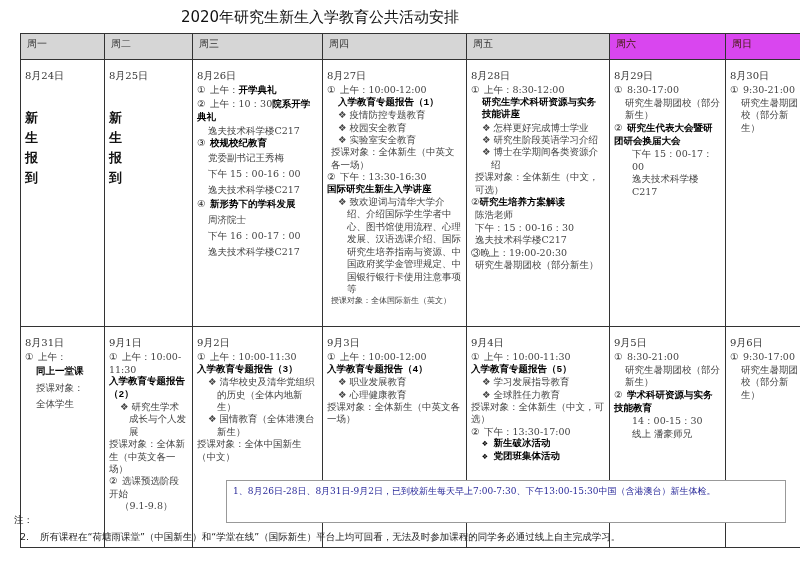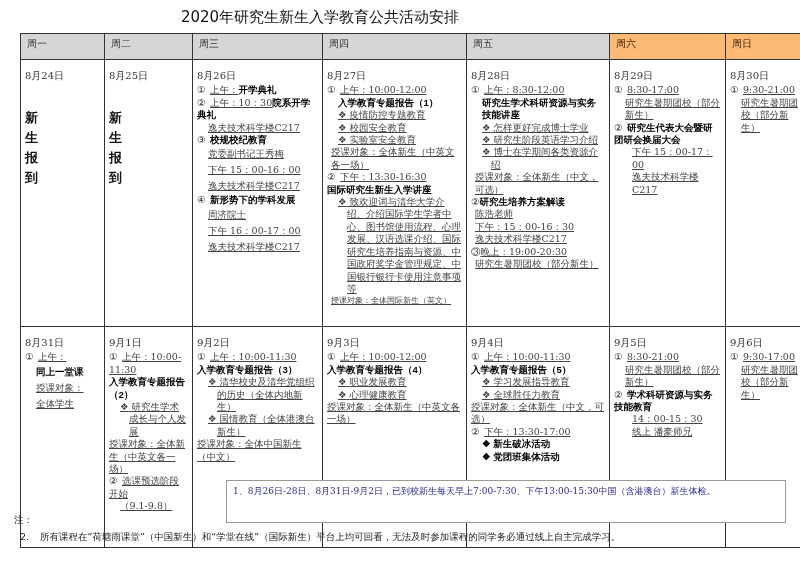--- a/index.html
+++ b/index.html
@@ -5,26 +5,26 @@
     html, body { margin: 0; padding: 0; background: #ffffff; }
     body { width: 800px; height: 563px; position: relative; overflow: hidden;
            font-family: "DejaVu Serif", "Liberation Serif", serif; color: #222; }
     .title { position: absolute; left: 0; top: 8px; width: 640px; text-align: center;
              font-family: "DejaVu Sans", "Liberation Sans", sans-serif; font-size: 15px; color: #111; }
     table.sched { position: absolute; left: 20px; top: 33px; width: 784px; border-collapse: collapse;
                   table-layout: fixed; border-radius: 9px; }
     table.sched th, table.sched td { border: 1px solid #333; vertical-align: top; padding: 10px 4px; }
     table.sched th { height: 19px; text-align: left; font-weight: normal; font-size: 10px;
                      background: #d6d6d6; color: #333; padding: 3px 6px; }
-    table.sched th.weekend { background: #fdba74; color: #3a1a00; }
+    table.sched th.weekend { background: #d946ef; color: #3a1a00; }
     td { font-size: 9.5px; line-height: 12.4px; }
     .date { color: #333; font-size: 10px; margin-bottom: 2px; }
     .big { font-weight: bold; font-size: 13px; line-height: 20px; margin-top: 26px; color: #111; width: 14px; }
-    .b { font-weight: bold; color: #000; font-family: Liberation Sans, sans-serif; font-size: 9.5px; }
-    .ln { color: #444; text-decoration: underline; }
+    .b { font-weight: bold; color: #000; font-family: Liberation Mono, monospace; font-size: 9.5px; }
+    .ln { color: #444; }
     .ind { padding-left: 11px; }
     .ind2 { padding-left: 20px; text-indent: -9px; }
     .sm { font-size: 8px; }
     .item { display: block; }
     .num { display: inline-block; width: 13px; }
     tr.r1 td { height: 246px; }
     tr.r2 td { height: 200px; }
     .notebox { position: absolute; left: 226px; top: 462px; width: 560px; height: 43px;
                border: 1px solid #999; background: #fff; color: #2a2a9a;
                font-size: 9px; line-height: 15px; padding: 3px 6px; box-sizing: border-box; margin-top: 18px; }

